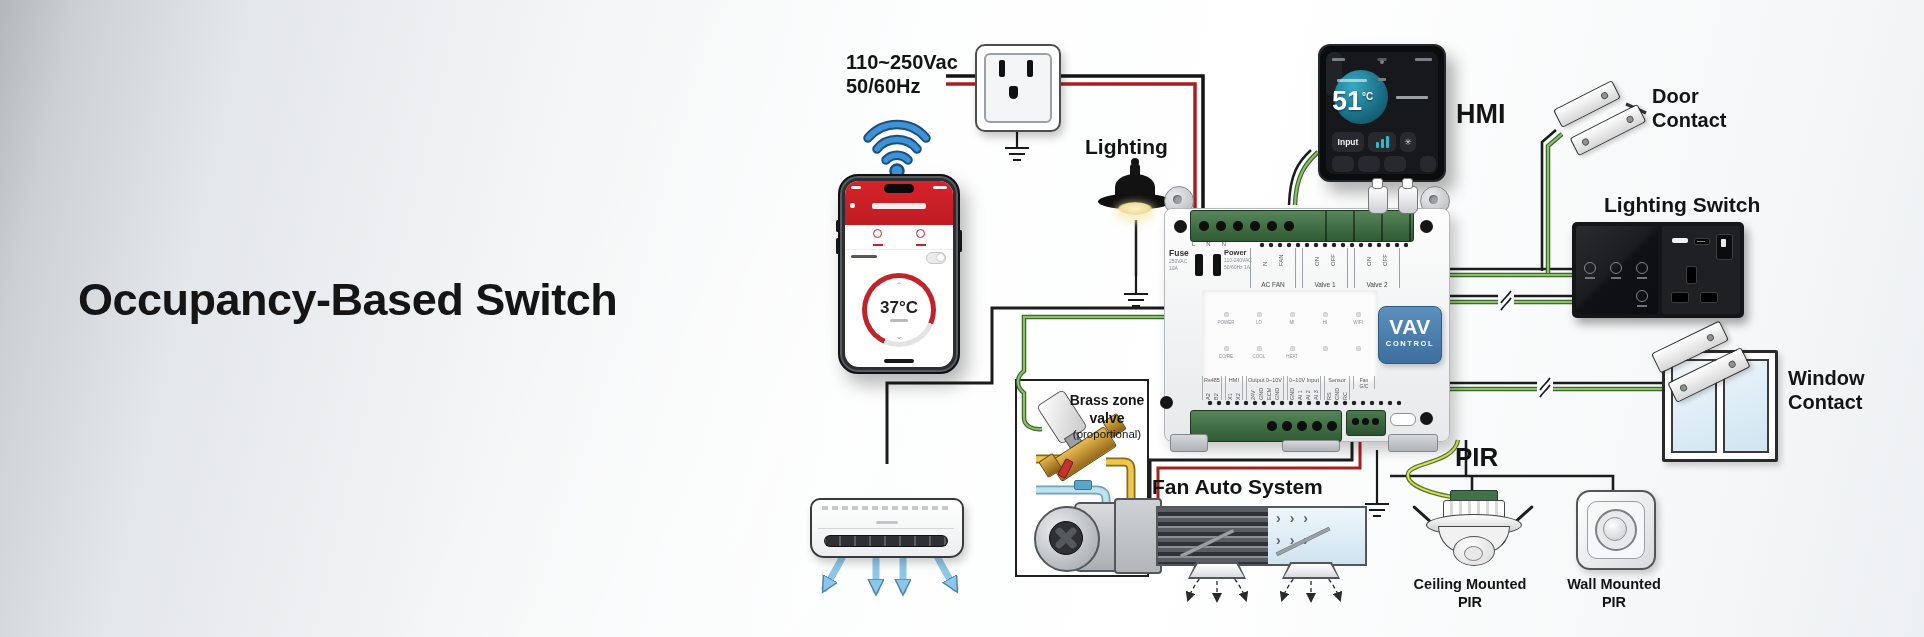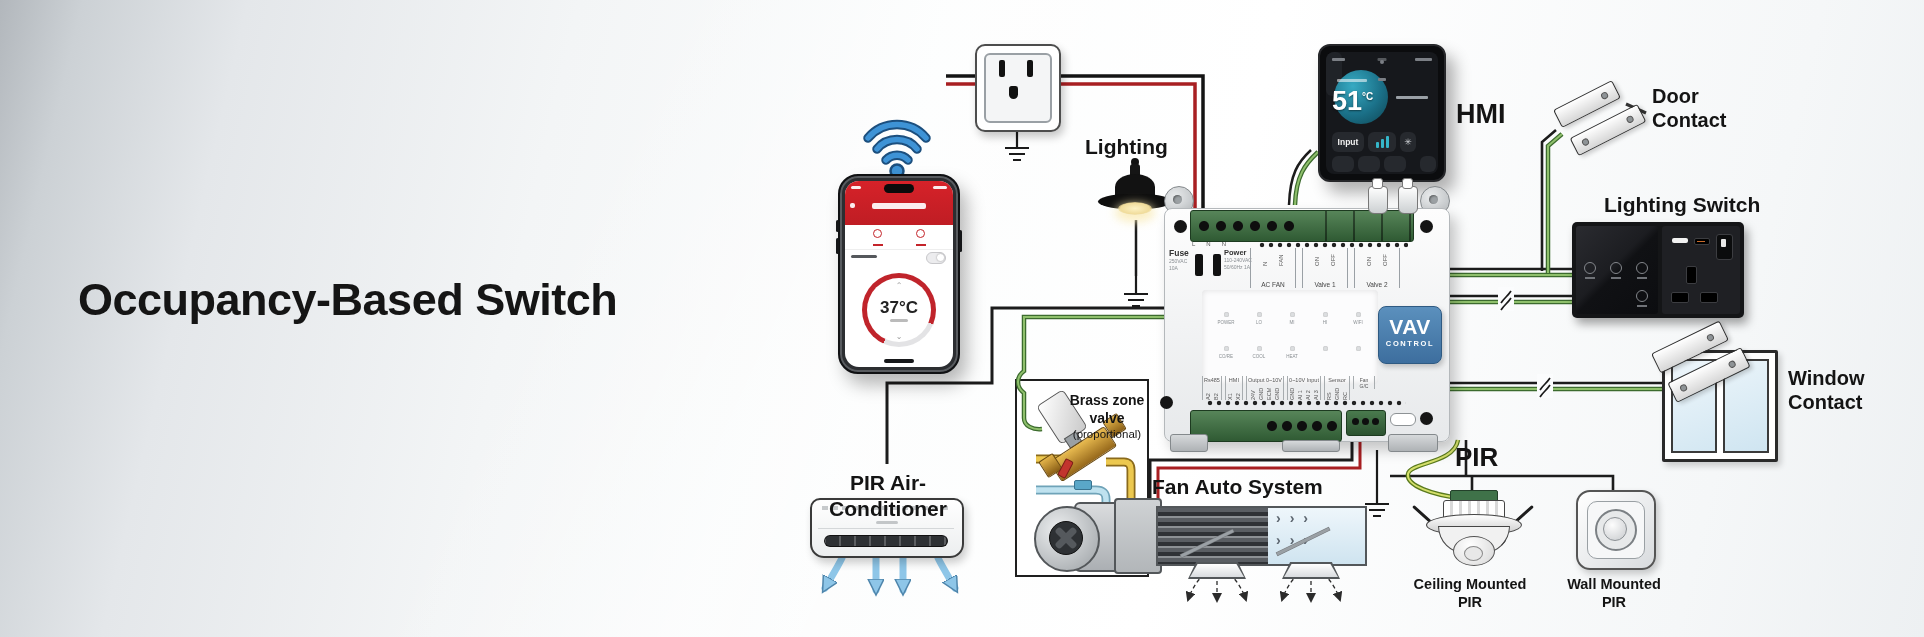--- a/index.html
+++ b/index.html
@@ -298,20 +298,24 @@
       <path d="M1217 574 V601" marker-end="url(#ah)"></path>
       <path d="M1230 574 C1238 582 1243 591 1246 600" marker-end="url(#ah)"></path>
       <path d="M1298 574 C1290 582 1285 591 1282 600" marker-end="url(#ah)"></path>
       <path d="M1311 574 V601" marker-end="url(#ah)"></path>
       <path d="M1324 574 C1332 582 1337 591 1340 600" marker-end="url(#ah)"></path>
     </g>
   </svg>
 
   <div class="title">Occupancy-Based Switch</div>
 
+  <div class="lbl" style="left:846px;top:50px;font-size:20px;">
+    <div>110~250Vac</div>
+    <div>50/60Hz</div>
+  </div>
 
   <div class="dev outlet">
     <div class="plate"></div>
     <div class="slot" style="left:22px;"></div>
     <div class="slot" style="left:50px;"></div>
     <div class="ghole"></div>
   </div>
 
   <div class="dev phone">
     <div class="sbtn" style="left:-4px;top:44px;height:12px;"></div>
@@ -482,21 +486,20 @@
     <div class="nut2"></div>
     <div class="lever"></div>
     <div class="tab"></div>
   </div>
   <div class="lbl" style="left:1068px;top:392px;font-size:14px;font-weight:700;width:78px;text-align:center;line-height:1.25;">
     <div>Brass zone</div>
     <div>valve</div>
     <div style="font-size:11.5px;font-weight:400;">(proportional)</div>
   </div>
 
-  <div class="lbl" style="left:798px;top:470px;font-size:21px;width:180px;text-align:center;">PIR Air-Conditioner</div>
   <div class="dev ac">
     <div class="vent"></div>
     <div class="mid"></div>
     <div class="logo"></div>
     <div class="flap"></div>
   </div>
 
   <div class="dev ctrl">
     <div class="ear" style="left:2px;top:2px;"></div>
     <div class="ear" style="left:258px;top:2px;"></div>

